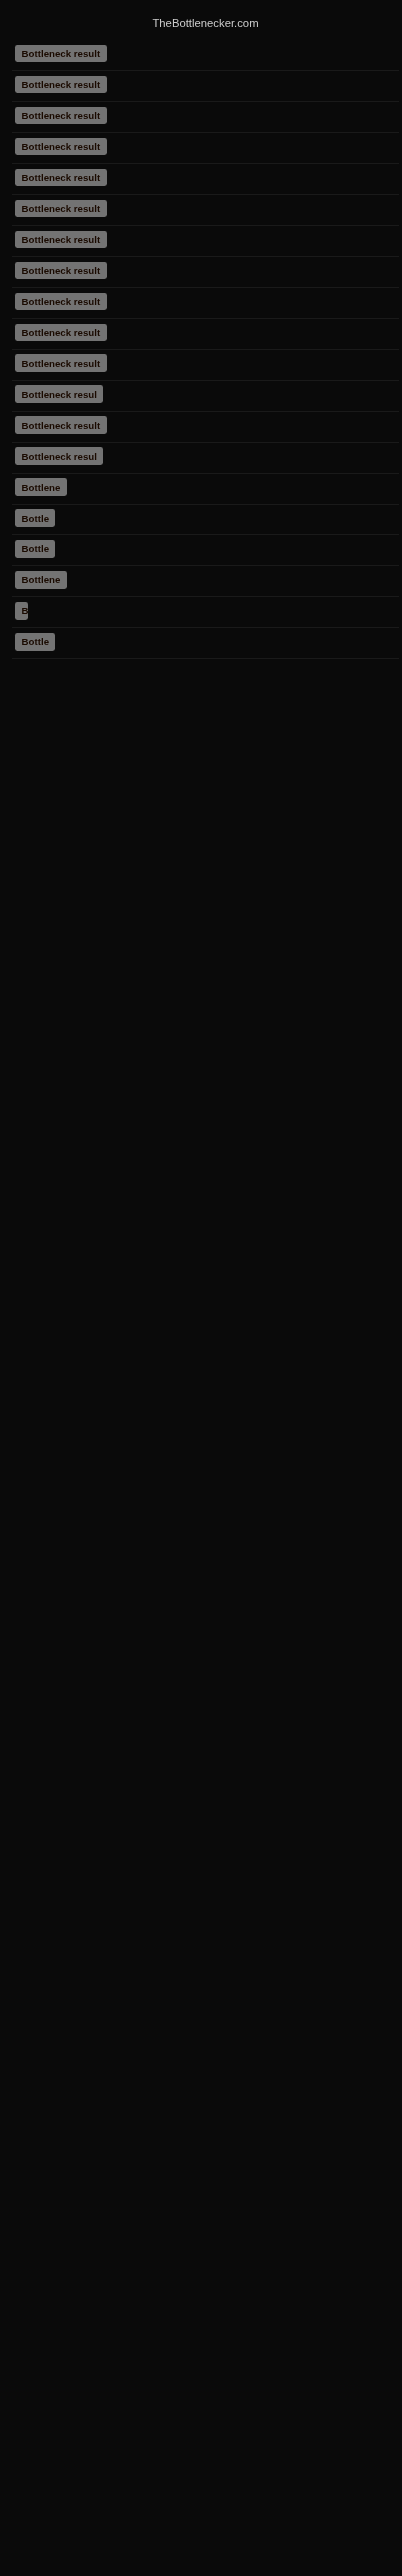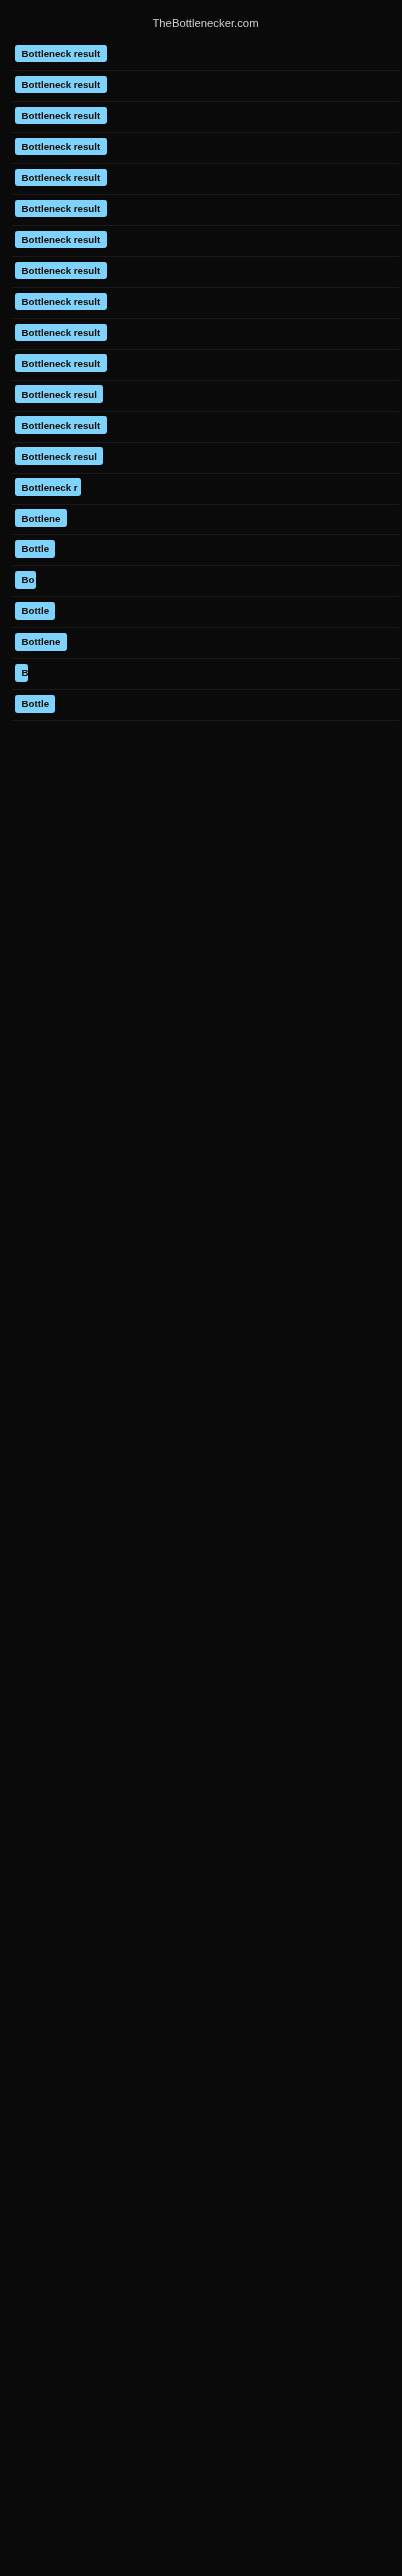--- a/index.html
+++ b/index.html
@@ -16,21 +16,21 @@
     }
     .site-title {
       text-align: center;
       color: #cccccc;
       font-size: 11.3px;
       padding: 4.8px 0 3.2px 0;
       font-weight: normal;
     }
     .bottleneck-badge {
       display: inline-block;
-      background-color: #7dd3fc;
+      background-color: #737373;
       color: #1a0a00;
       font-size: 9.7px;
       font-weight: bold;
       padding: 3.2px 6.4px;
       border-radius: 2.4px;
       white-space: nowrap;
       overflow: hidden;
     }
     .result-row {
       padding: 4.8px 3.2px;
@@ -52,22 +52,20 @@
     <div class="result-row"><span class="bottleneck-badge" style="max-width: 105px;">Bottleneck result</span></div>
     <div class="result-row"><span class="bottleneck-badge" style="max-width: 105px;">Bottleneck result</span></div>
     <div class="result-row"><span class="bottleneck-badge" style="max-width: 105px;">Bottleneck result</span></div>
     <div class="result-row"><span class="bottleneck-badge" style="max-width: 105px;">Bottleneck result</span></div>
     <div class="result-row"><span class="bottleneck-badge" style="max-width: 105px;">Bottleneck result</span></div>
     <div class="result-row"><span class="bottleneck-badge" style="max-width: 105px;">Bottleneck result</span></div>
     <div class="result-row"><span class="bottleneck-badge" style="max-width: 105px;">Bottleneck result</span></div>
     <div class="result-row"><span class="bottleneck-badge" style="max-width: 95px;">Bottleneck resul</span></div>
     <div class="result-row"><span class="bottleneck-badge" style="max-width: 105px;">Bottleneck result</span></div>
     <div class="result-row"><span class="bottleneck-badge" style="max-width: 95px;">Bottleneck resul</span></div>
-    <div class="result-row"><span class="bottleneck-badge" style="max-width: 66px;">Bottleneck r</span></div>
     <div class="result-row"><span class="bottleneck-badge" style="max-width: 53px;">Bottlene</span></div>
     <div class="result-row"><span class="bottleneck-badge" style="max-width: 42px;">Bottle</span></div>
-    <div class="result-row"><span class="bottleneck-badge" style="max-width: 21px;">Bo</span></div>
     <div class="result-row"><span class="bottleneck-badge" style="max-width: 42px;">Bottle</span></div>
     <div class="result-row"><span class="bottleneck-badge" style="max-width: 53px;">Bottlene</span></div>
     <div class="result-row"><span class="bottleneck-badge" style="max-width: 13px;">B</span></div>
     <div class="result-row"><span class="bottleneck-badge" style="max-width: 42px;">Bottle</span></div>
   </div>
 
 
 </body></html>

